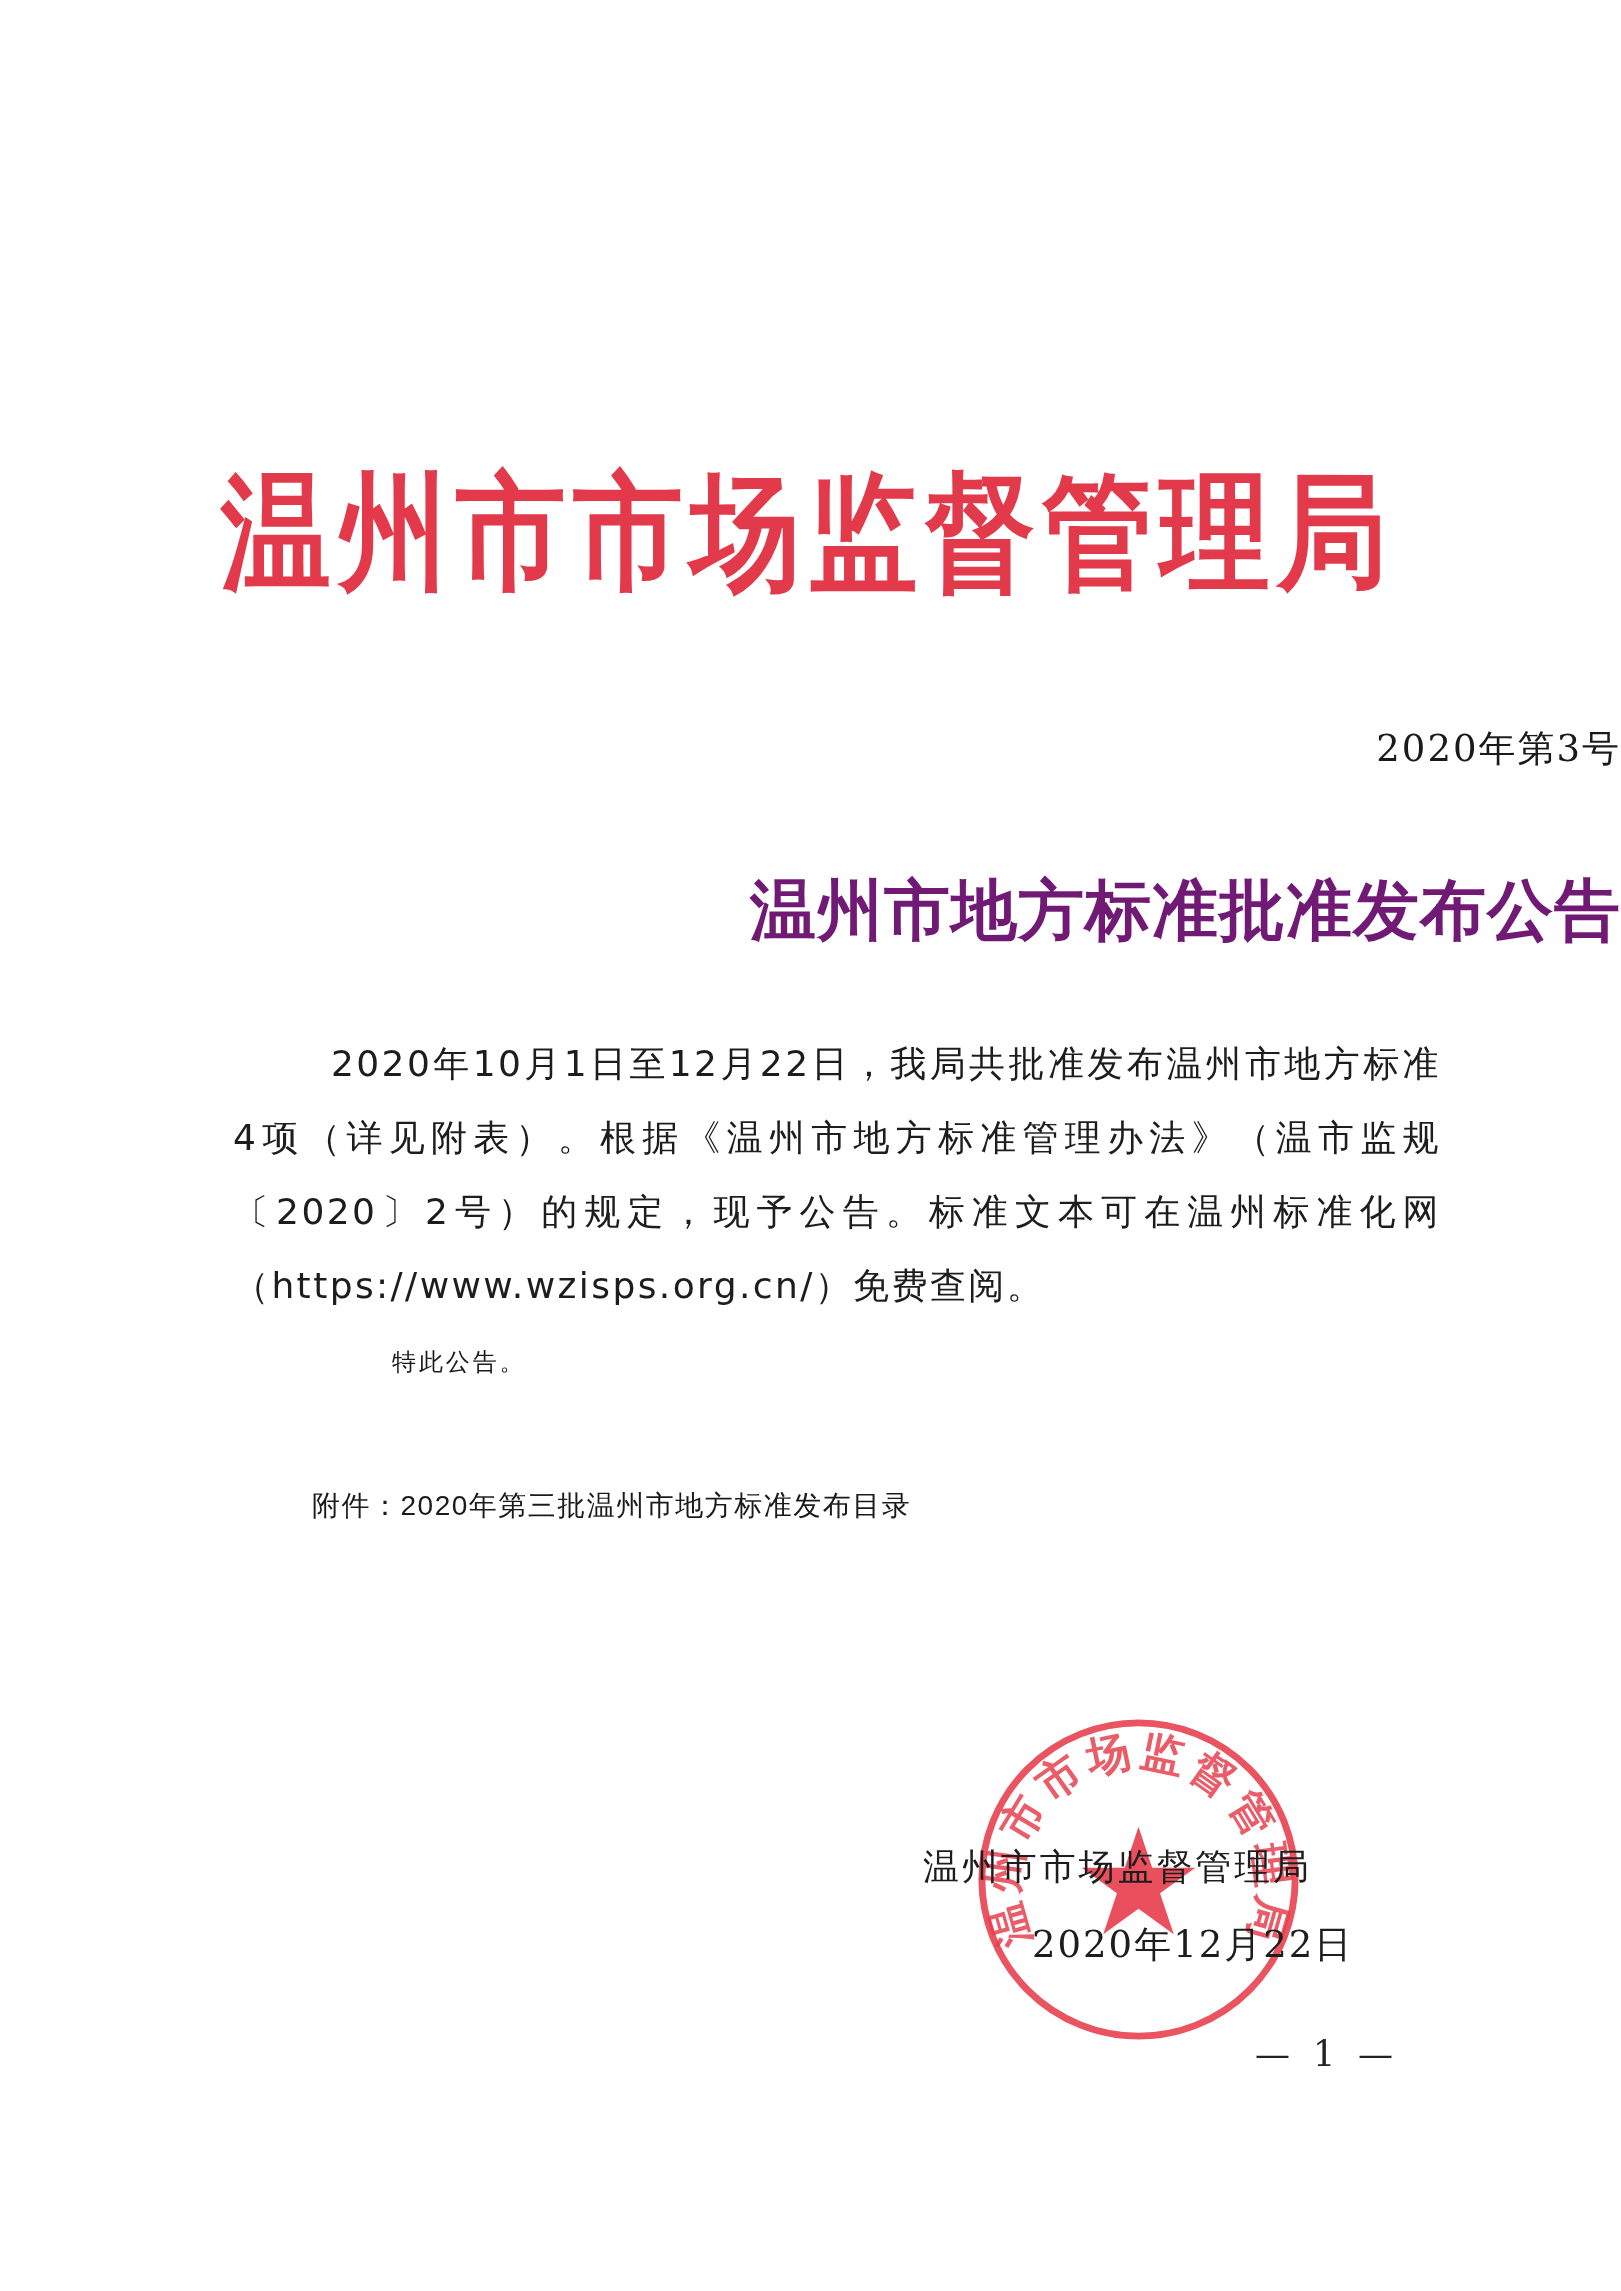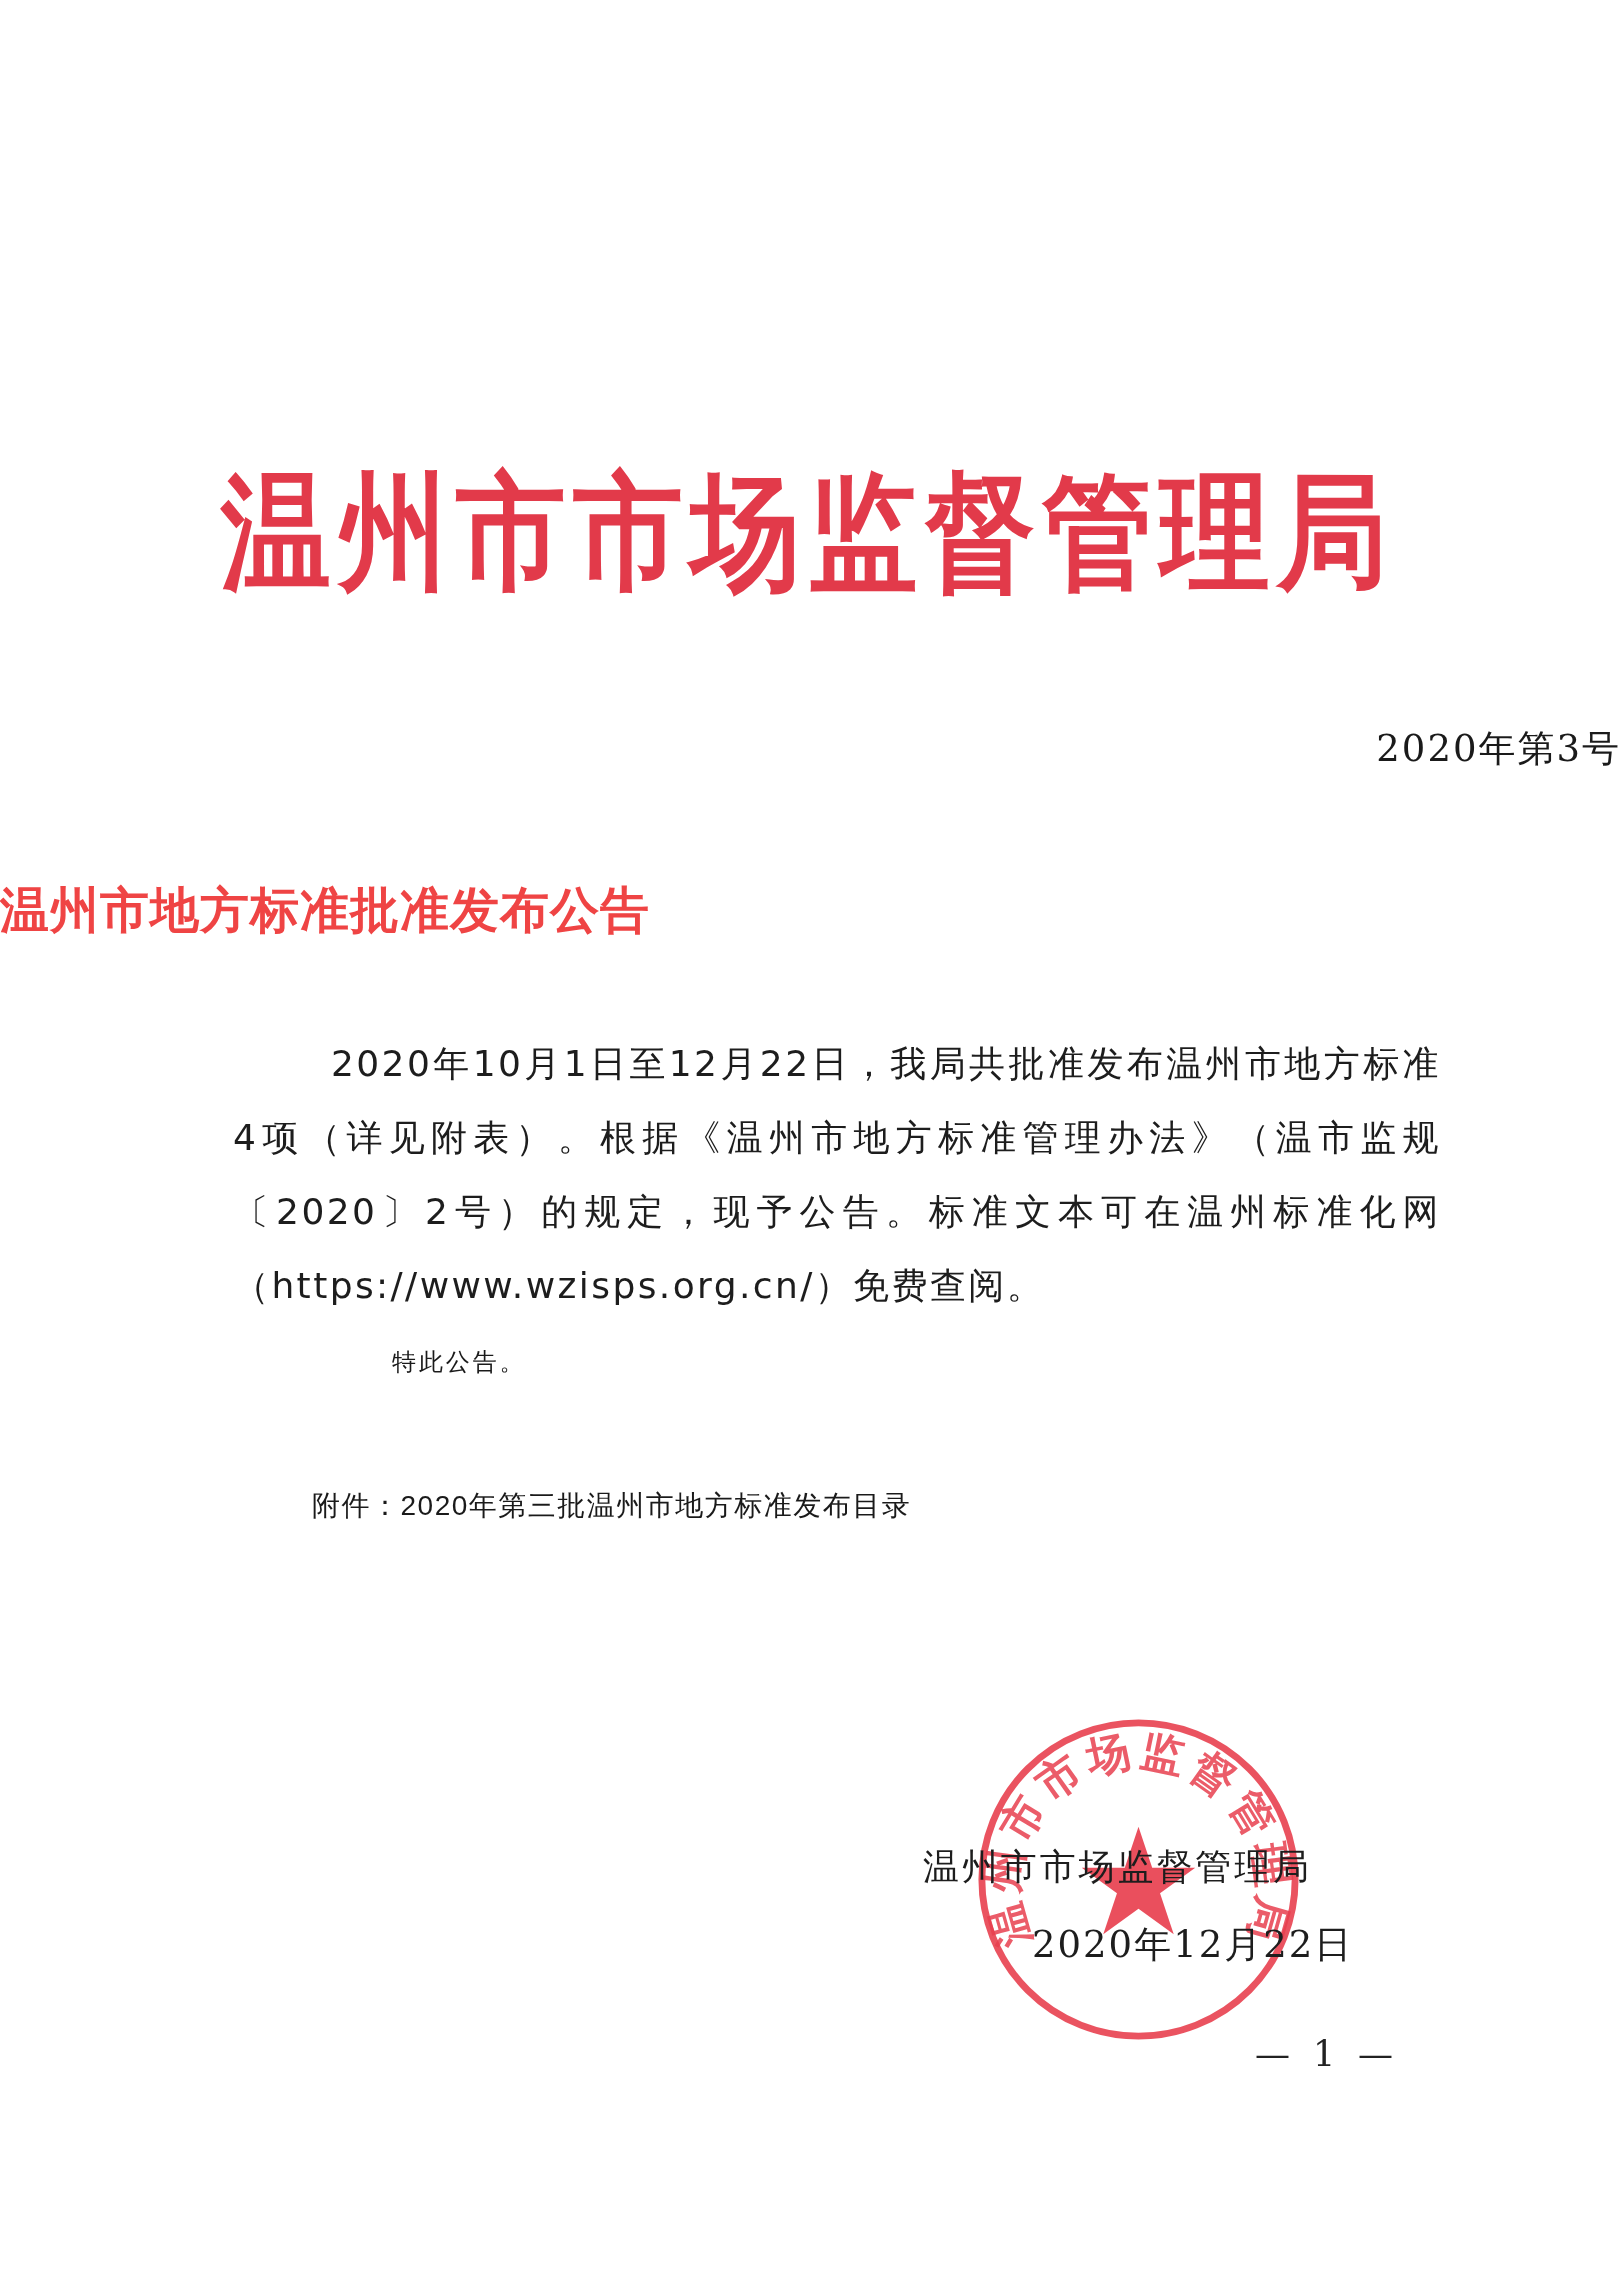--- a/index.html
+++ b/index.html
@@ -25,26 +25,26 @@
   }
   .agency-header span { display: inline-block; }
   .doc-number {
     left: 0; width: 1621px; top: 723px;
     text-align: right;
     font-size: 37px; line-height: 51px;
     letter-spacing: 2px;
   }
   .doc-title {
     left: 0; width: 1621px; top: 878px;
-    text-align: left;
+    text-align: right;
     font-family: "DejaVu Sans", sans-serif;
     font-weight: bold;
-    font-size: 49px; line-height: 65px;
+    font-size: 66px; line-height: 65px;
     letter-spacing: 1px;
-    color: #ef4444;
+    color: #701a75;
   }
   .body-text {
     left: 227px; width: 1208px; top: 1027px;
     font-family: "DejaVu Sans", sans-serif;
     font-size: 36px;
     line-height: 74px;
     color: #1d1d1d;
     text-align: justify;
     letter-spacing: 2.4px;
     margin-left: 6px;

